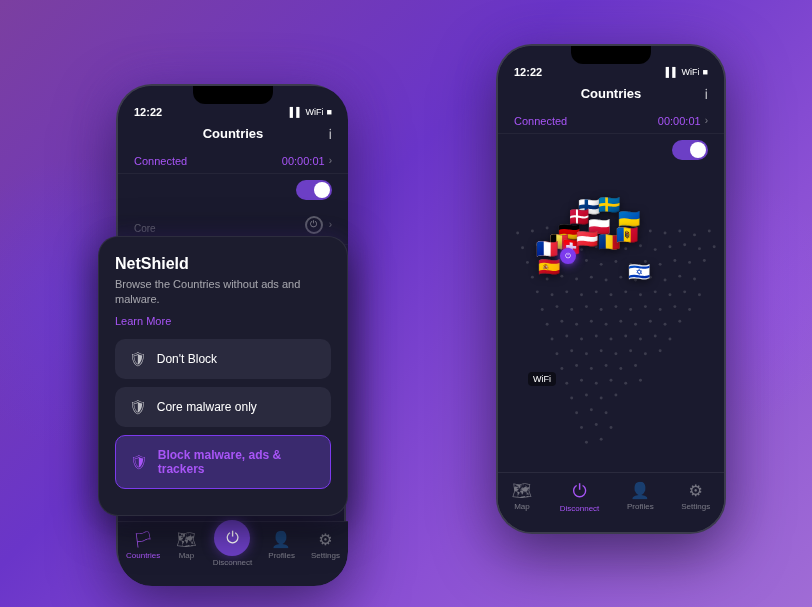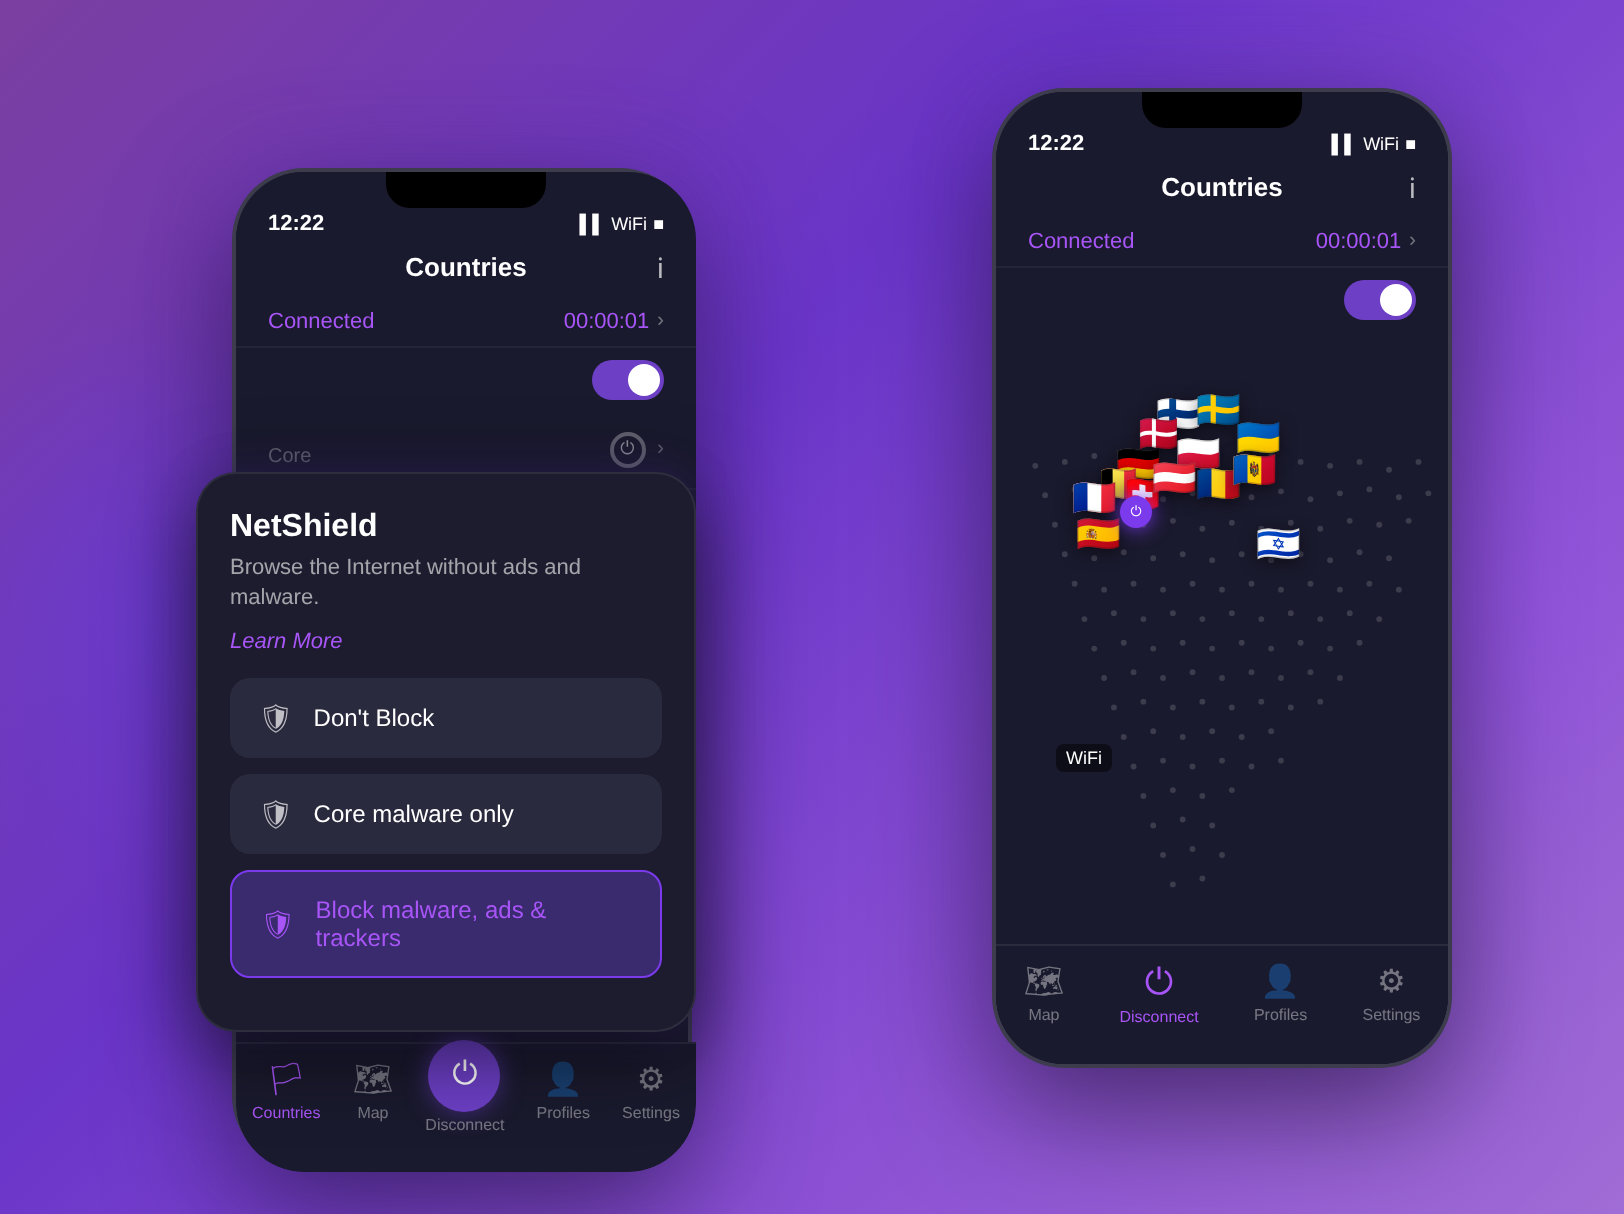--- a/index.html
+++ b/index.html
@@ -307,21 +307,20 @@
       line-height: 1.4;
       margin-bottom: 4px;
     }
     .ns-learn-more {
       color: #a855f7;
       font-size: 11px;
       font-weight: 500;
       margin-bottom: 12px;
       display: inline-block;
       cursor: pointer;
-      font-style: italic;
     }
 
     .ns-option {
       background: #2a2a3e;
       border-radius: 10px;
       padding: 12px 14px;
       margin-bottom: 8px;
       display: flex;
       align-items: center;
       gap: 10px;
@@ -338,21 +337,21 @@
     .ns-option.active .ns-option-icon {
       color: #a855f7;
     }
     .ns-option-text {
       color: #fff;
       font-size: 12px;
       font-weight: 400;
     }
     .ns-option.active .ns-option-text {
       color: #a855f7;
-      font-weight: 400;
+      font-weight: 700;
     }
 
     
     .notch {
       width: 80px;
       height: 18px;
       background: #000;
       border-radius: 0 0 12px 12px;
       margin: 0 auto;
       position: absolute;
@@ -711,21 +710,21 @@
         </div>
         <div class="nav-item">
           <span class="nav-icon">⚙</span>
           <span class="nav-label">Settings</span>
         </div>
       </div>
     </div>
 
     <div class="netshield-card">
       <h2 class="ns-title">NetShield</h2>
-      <p class="ns-subtitle">Browse the Internet without ads and malware.</p>
+      <p class="ns-subtitle">Browse the Countries without ads and malware.</p>
       <a class="ns-learn-more">Learn More</a>
 
       
       <div class="ns-option">
         <span class="ns-option-icon">🛡</span>
         <span class="ns-option-text">Don't Block</span>
       </div>
 
       
       <div class="ns-option">

